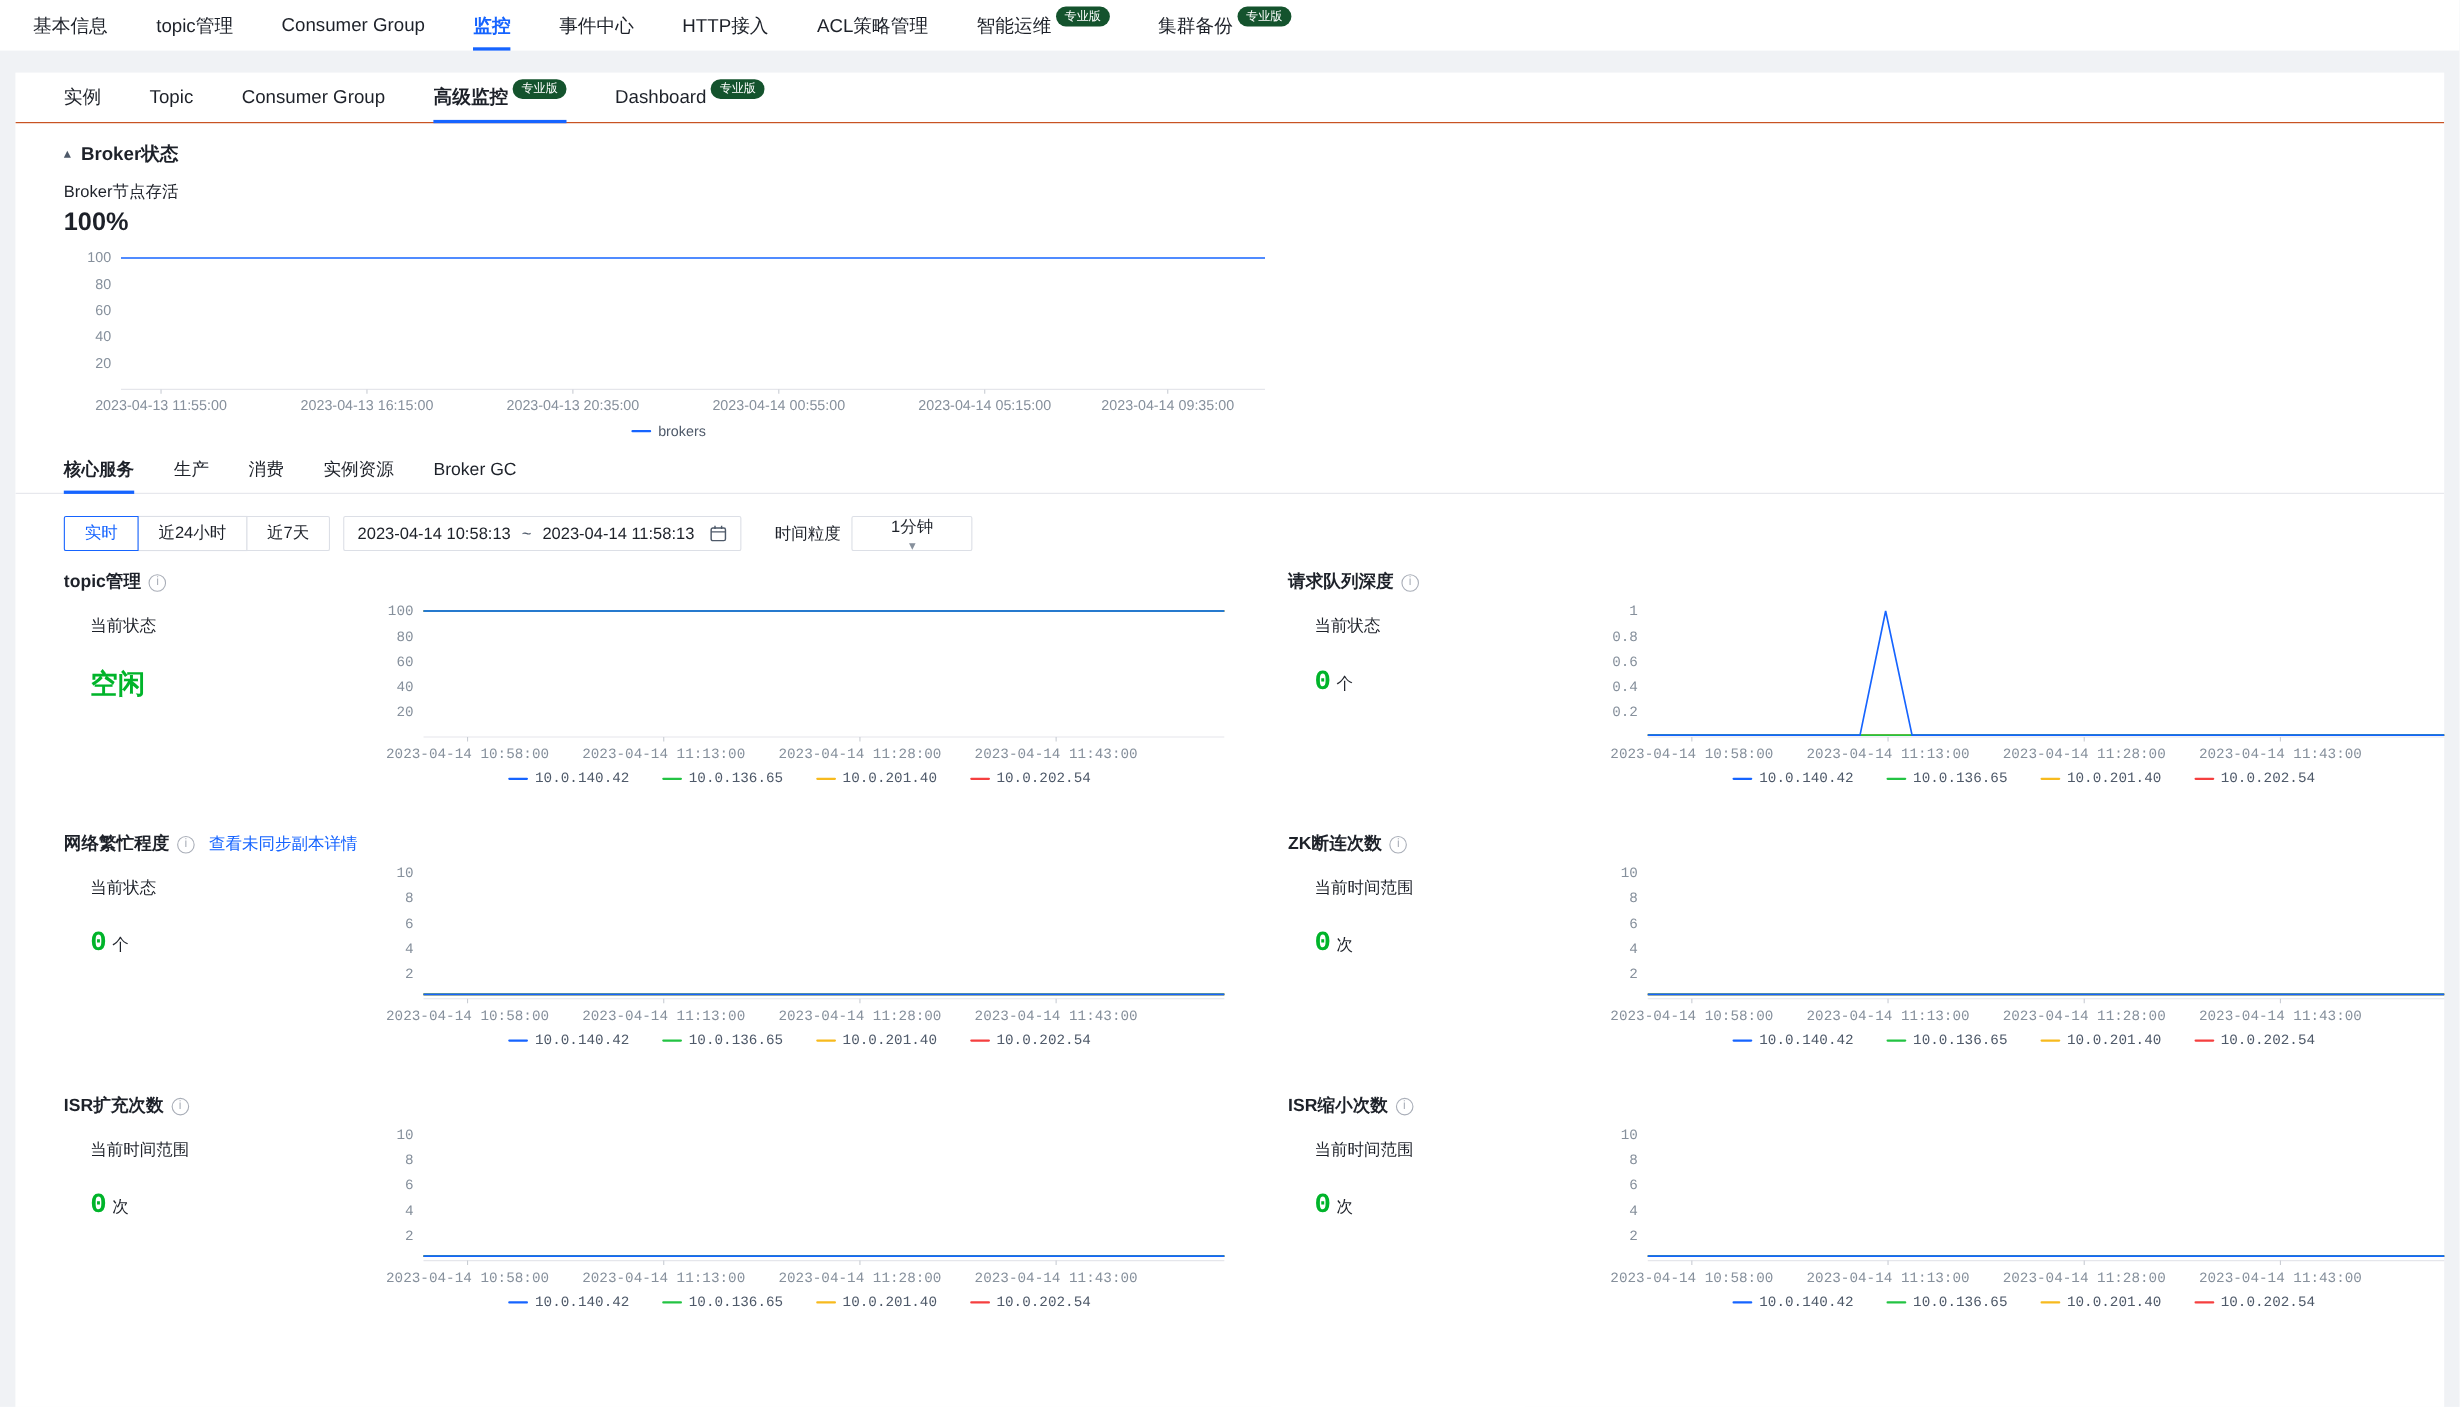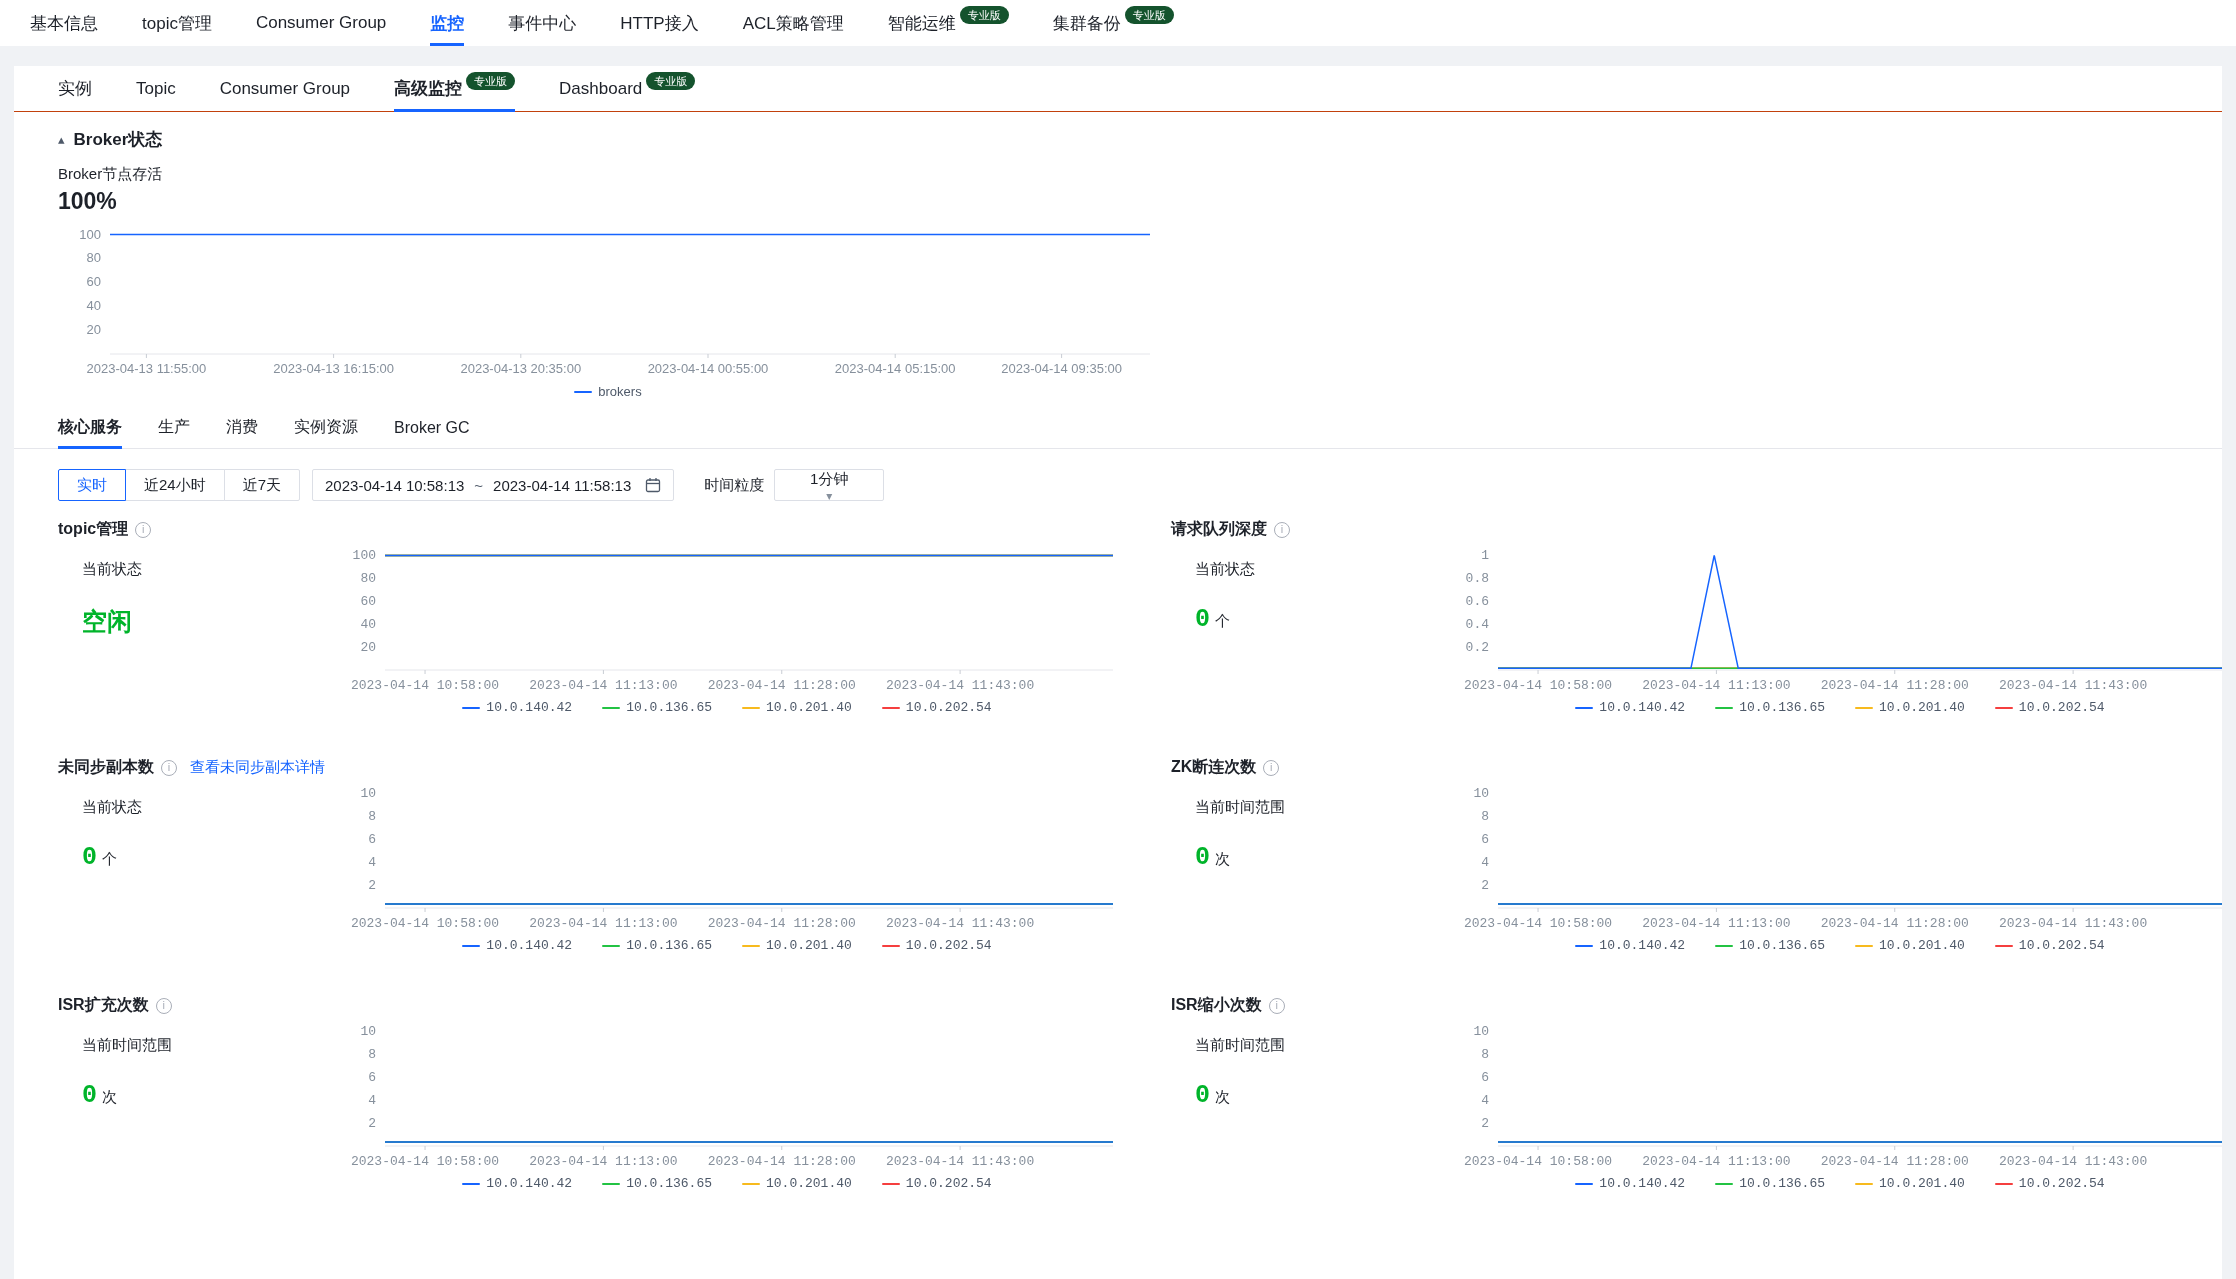--- a/index.html
+++ b/index.html
@@ -310,21 +310,21 @@
                 <span class="lg-line" style="background: rgb(245, 63, 63);"></span>
                 <span>10.0.202.54</span>
               </span>
             </div>
         </div>
       </div>
     </section>
 
     <section class="panel">
       <div class="panel-header">
-        <span class="panel-title">未同步副本数</span>
+        <span class="panel-title">网络繁忙程度</span>
         <span class="info-icon">i</span>
         <span class="panel-link">查看未同步副本详情</span>
       </div>
       <div class="panel-body">
         <div class="panel-left">
           <div class="state-label">当前状态</div>
           <div class="state-value"><span class="value-main">0</span><span class="state-unit">个</span></div>
         </div>
         <div class="chart-col">
           <div class="chart panel-chart"><svg width="788" height="150">

